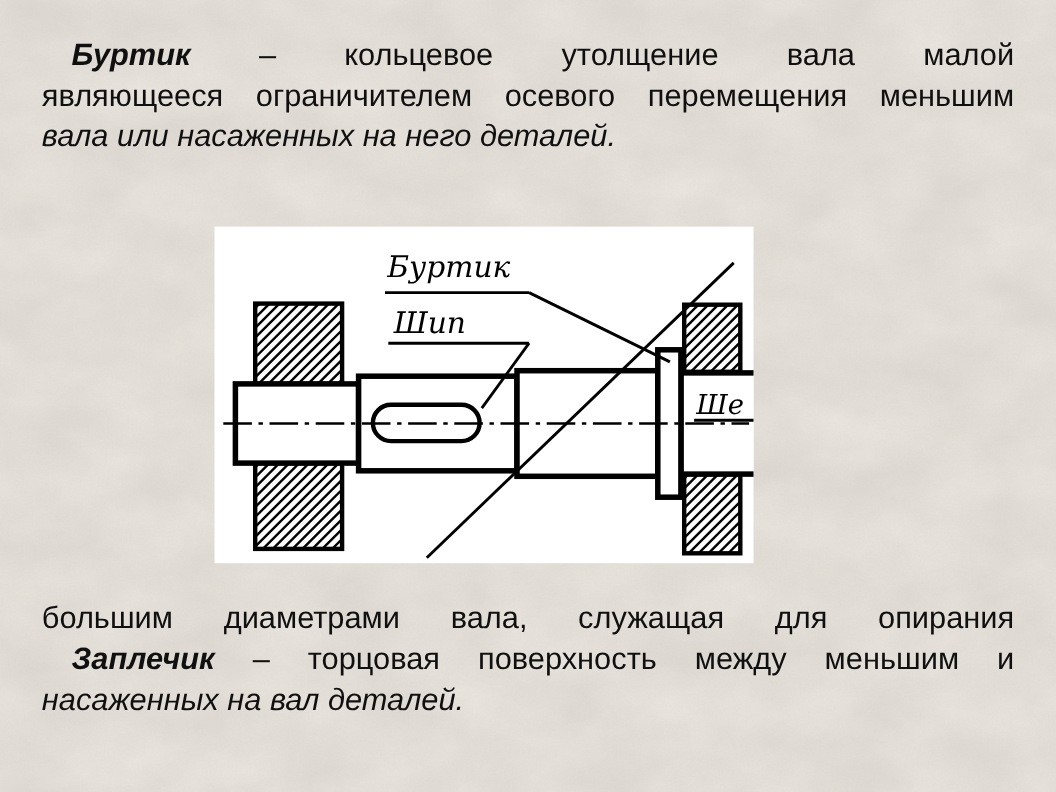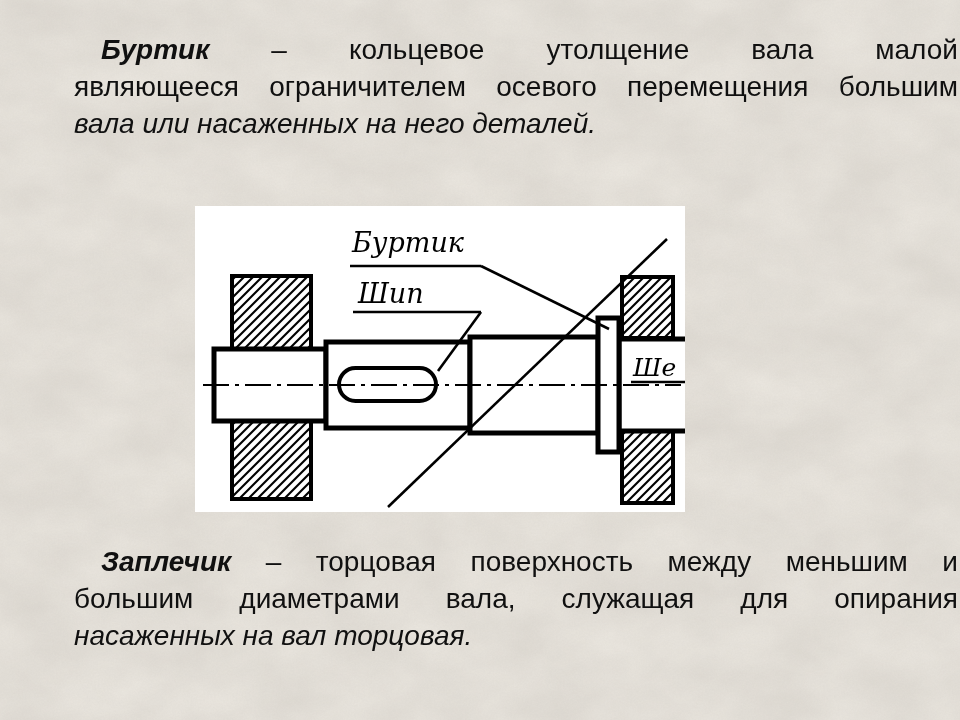--- a/index.html
+++ b/index.html
@@ -2,21 +2,21 @@
 <html><head>
 <meta charset="utf-8">
 <style>
   html,body{margin:0;padding:0;background:#555;}
   .slide{
     position:relative;width:960px;height:720px;overflow:hidden;
     background:#ebe7e0;color:#101010;
     font-family:"Liberation Sans",sans-serif;
   }
   .bg{position:absolute;left:0;top:0;width:960px;height:720px;}
-  .para{position:absolute;left:38px;width:884px;font-size:28px;line-height:37px;margin-left:36px;}
+  .para{position:absolute;left:38px;width:884px;font-size:28px;line-height:37px;}
   .p1{top:31px;}
   .p2{top:543px;}
   .jline{text-align:justify;text-align-last:justify;}
   .jline.first{text-indent:27px;}
   .jline.last{text-align-last:left;font-style:italic;}
   .term{font-weight:bold;font-style:italic;}
   .drawing{
     position:absolute;left:195px;top:206px;width:490px;height:306px;
     background:#ffffff;display:block;
   }
@@ -45,21 +45,21 @@
     <rect width="960" height="720" fill="#ece8e1"></rect>
     <rect width="960" height="720" filter="url(#crumpleCoarse)" opacity="0.42"></rect>
     <rect width="960" height="720" filter="url(#crumpleFine)" opacity="0.16"></rect>
   </svg>
 
   <div class="para p1">
     <div class="jline first">
       <b class="term">Буртик</b>
       <span>– кольцевое утолщение вала малой</span>
     </div>
-    <div class="jline">являющееся ограничителем осевого перемещения большим</div>
+    <div class="jline">являющееся ограничителем осевого перемещения меньшим</div>
     <div class="jline last">вала или насаженных на него деталей.</div>
   </div>
 
   <svg class="drawing" viewBox="0 0 490 306">
 
     <g fill="#ffffff" stroke="#000000" stroke-width="4">
       <rect class="hatch" x="37" y="70" width="79" height="73"></rect>
       <rect class="hatch" x="37" y="215" width="79" height="78"></rect>
       <rect class="hatch" x="427" y="71" width="51" height="61"></rect>
       <rect class="hatch" x="427" y="225" width="51" height="72"></rect>
@@ -148,21 +148,21 @@
     </g>
 
     <g>
       <text class="hand" x="157" y="46">Буртик</text>
       <text class="hand" x="163" y="97">Шип</text>
       <text class="hand small" x="438" y="170">Ше</text>
     </g>
   </svg>
 
   <div class="para p2">
+    <div class="jline">большим диаметрами вала, служащая для опирания</div>
     <div class="jline first">
       <b class="term">Заплечик</b>
       <span>– торцовая поверхность между меньшим и</span>
     </div>
-    <div class="jline">большим диаметрами вала, служащая для опирания</div>
-    <div class="jline last">насаженных на вал торцовая.</div>
+    <div class="jline last">насаженных на вал деталей.</div>
   </div>
 
 </div>
 
 </body></html>

